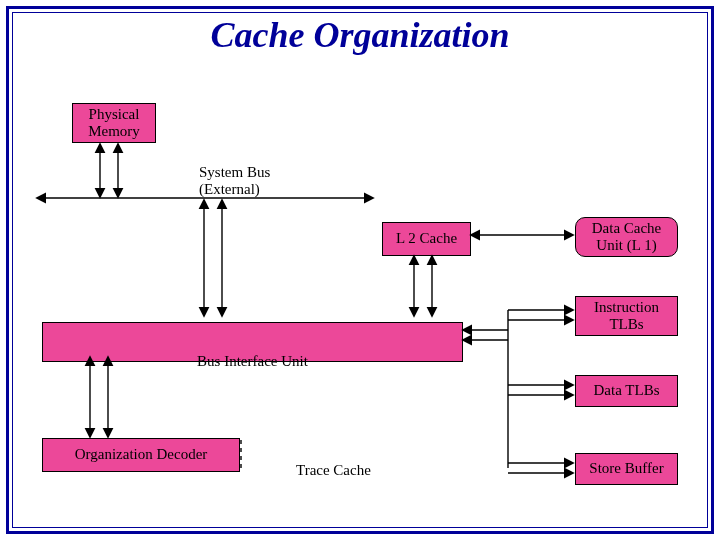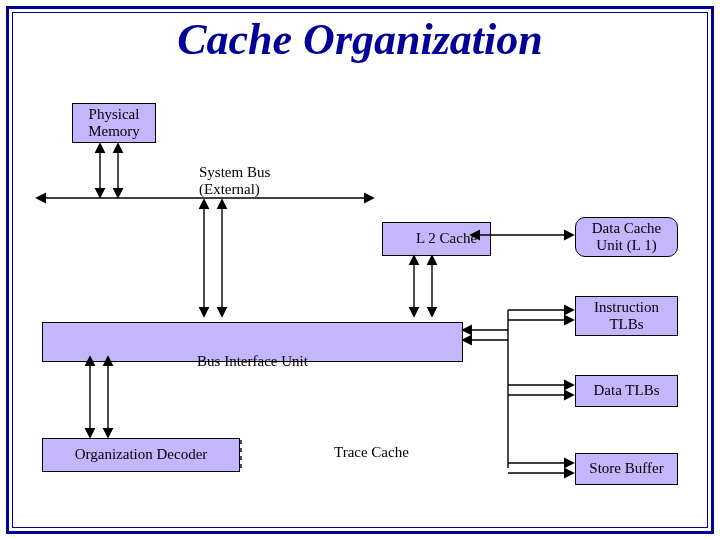--- a/index.html
+++ b/index.html
@@ -1,52 +1,52 @@
 <!DOCTYPE html>
 <html><head>
 <meta charset="utf-8">
 <style>
   html,body{margin:0;padding:0;}
   body{width:720px;height:540px;background:#fff;position:relative;font-family:"Times New Roman",serif;}
   .outer-frame{position:absolute;left:6px;top:6px;right:6px;bottom:6px;border:3px solid #000099;}
   .inner-frame{position:absolute;left:3px;top:3px;right:3px;bottom:3px;border:1px solid #000099;}
-  .title{position:absolute;left:0;right:0;top:14px;text-align:center;font-size:44px;font-style:italic;font-weight:bold;color:#000099;}
-  .box{position:absolute;background:#c4b5fd;border:1px solid #000;text-align:center;display:flex;align-items:center;justify-content:center;flex-direction:column;font-size:15px;line-height:1.15;}
+  .title{position:absolute;left:0;right:0;top:14px;text-align:center;font-size:36px;font-style:italic;font-weight:bold;color:#000099;}
+  .box{position:absolute;background:#ec4899;border:1px solid #000;text-align:center;display:flex;align-items:center;justify-content:center;flex-direction:column;font-size:15px;line-height:1.15;}
   .label{position:absolute;font-size:15px;}
   svg.arrows{position:absolute;left:0;top:0;width:720px;height:540px;}
   .dashed{stroke-dasharray:4 4;}
 </style>
 </head>
 <body>
 
 <div class="outer-frame">
     <div class="inner-frame"></div>
   </div>
 
 <div class="title">Cache Organization</div>
 
 <div class="box" style="left:72px;top:103px;width:82px;height:38px;">Physical<br>Memory</div>
 
 <div class="label" style="left:199px;top:164px;">System Bus<br>(External)</div>
 
-<div class="box" style="left:382px;top:222px;width:87px;height:32px;padding-left:20px;">L 2 Cache</div>
+<div class="box" style="left:382px;top:222px;width:87px;height:32px;">L 2 Cache</div>
 
 <div class="box" style="left:575px;top:217px;width:101px;height:38px;border-radius:10px;">Data Cache<br>Unit (L 1)</div>
 
 <div class="box" style="left:575px;top:296px;width:101px;height:38px;">Instruction<br>TLBs</div>
 
 <div class="box" style="left:42px;top:322px;width:419px;height:38px;">
   <span style="position:relative;top:20px;">Bus Interface Unit</span>
 </div>
 
 <div class="box" style="left:575px;top:375px;width:101px;height:30px;">Data TLBs</div>
 
 <div class="box" style="left:42px;top:438px;width:196px;height:32px;">Organization Decoder</div>
 
-<div class="label" style="left:296px;top:444px;margin-left:38px;">Trace Cache</div>
+<div class="label" style="left:296px;top:462px;">Trace Cache</div>
 
 <div class="box" style="left:575px;top:453px;width:101px;height:30px;">Store Buffer</div>
 
 <svg class="arrows">
   <defs>
     <marker id="ah" markerWidth="8" markerHeight="8" refX="6" refY="4" orient="auto">
       <path d="M0,0 L8,4 L0,8 Z" fill="#000"></path>
     </marker>
     <marker id="ahs" markerWidth="8" markerHeight="8" refX="2" refY="4" orient="auto">
       <path d="M8,0 L0,4 L8,8 Z" fill="#000"></path>

